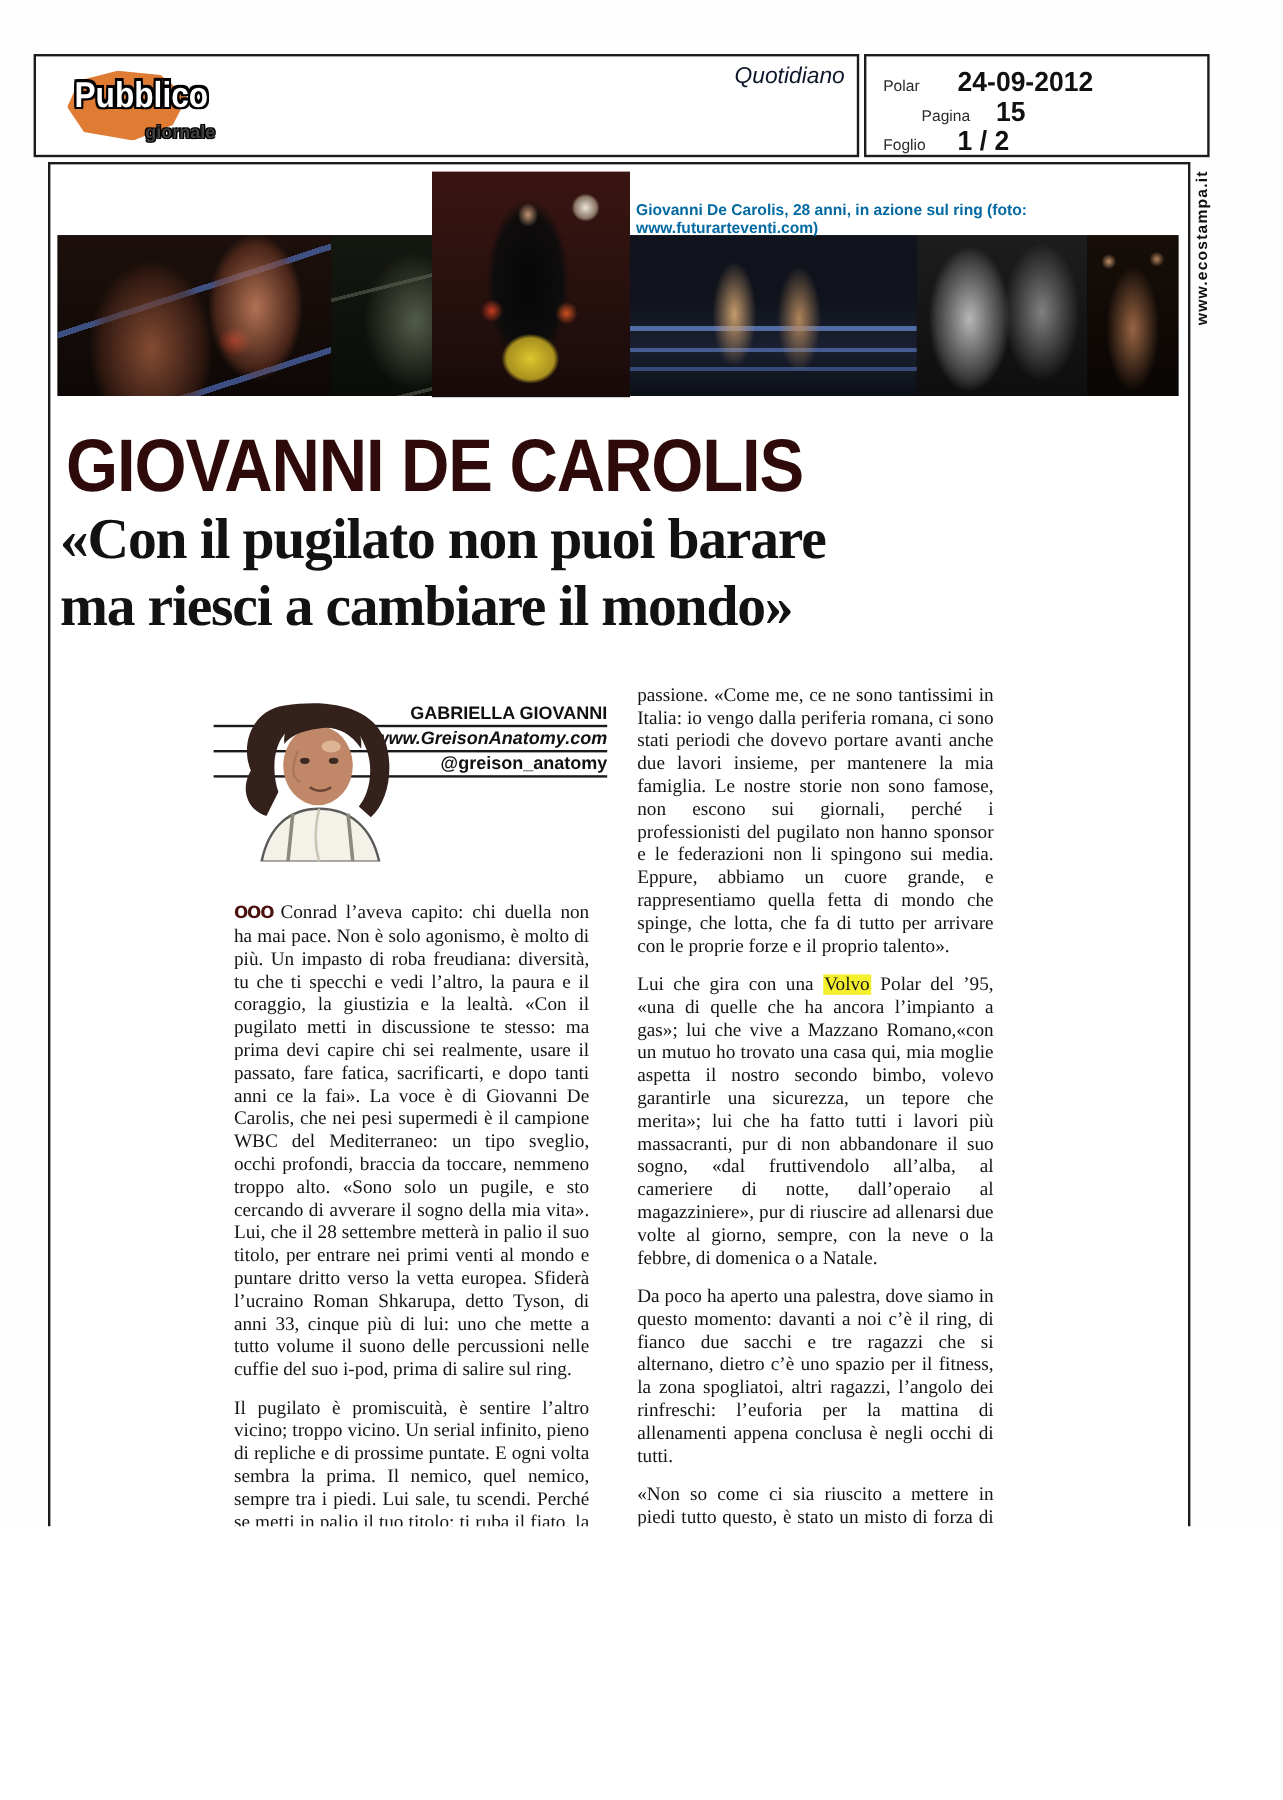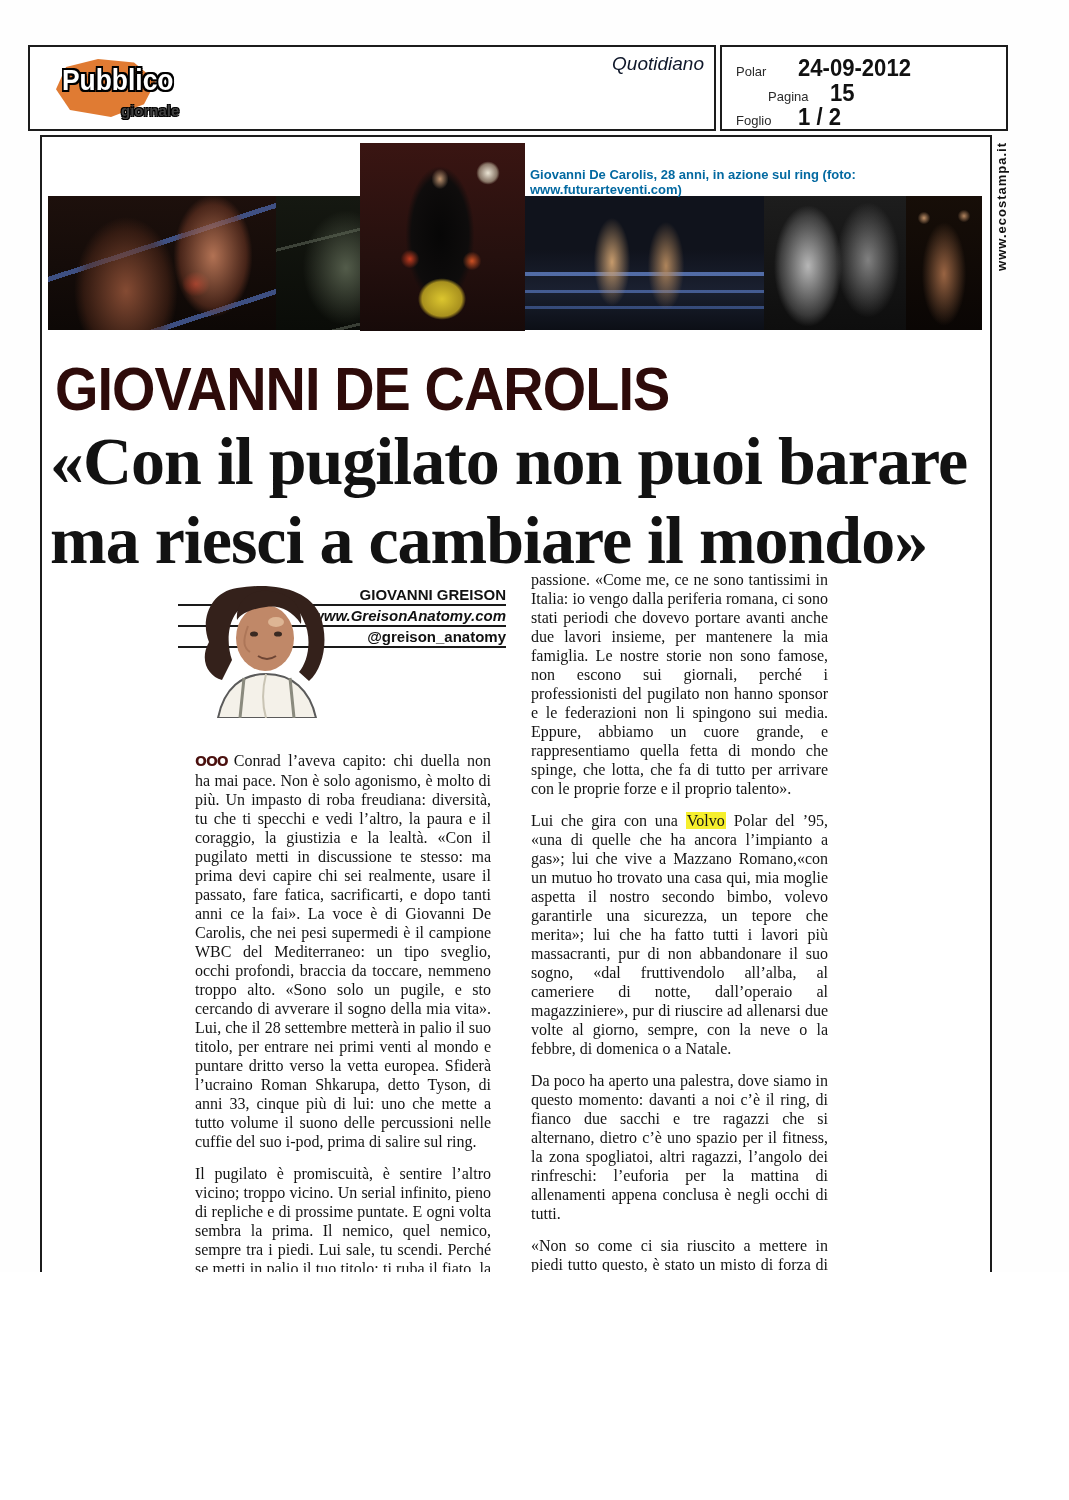--- a/index.html
+++ b/index.html
@@ -64,21 +64,21 @@
      radial-gradient(13px 13px at 112px 118px, rgba(214,84,36,.95), transparent 72%),
      radial-gradient(30px 26px at 82px 156px, #dcc62e, rgba(184,159,32,.9) 66%, transparent 80%),
      radial-gradient(42px 84px at 80px 92px, rgba(6,6,6,.98), rgba(12,12,12,.92) 68%, transparent 82%),
      linear-gradient(#3a1512,#25100e 60%,#170a09);}
   .caption{position:absolute;left:530px;top:167px;width:380px;font-size:13px;font-weight:bold;color:#0369a1;}
 
   
   .kicker{position:absolute;left:55px;top:358px;font-size:62px;font-weight:bold;color:#2e0b0a;
           letter-spacing:-1px;line-height:1;transform:scaleX(.9);transform-origin:left;white-space:nowrap;}
   .head-serif{position:absolute;left:50px;top:422px;font-family:"Liberation Serif",serif;font-weight:bold;
-              font-size:68px;line-height:1.16;color:#121212;letter-spacing:-1px;white-space:nowrap;}
+              font-size:48px;line-height:1.16;color:#121212;letter-spacing:-1px;white-space:nowrap;}
 
   
   .byline{position:absolute;left:178px;top:585px;width:328px;}
   .byline .row{height:19px;border-bottom:2px solid #1a1a1a;text-align:right;font-size:15px;font-weight:bold;
                color:#111;line-height:19px;transform-origin:right;}
   .byline .row.site{font-style:italic;}
   .portrait{position:absolute;left:182px;top:578px;width:170px;height:140px;z-index:2;}
 
   
   .col{position:absolute;width:322px;font-family:"Liberation Serif",serif;font-size:16px;line-height:19px;
@@ -139,21 +139,21 @@
   <div class="center-photo"></div>
   <div class="caption">Giovanni De Carolis, 28 anni, in azione sul ring (foto: www.futurarteventi.com)</div>
 
   <div class="kicker">GIOVANNI DE CAROLIS</div>
   <div class="head-serif">
     <div>«Con il pugilato non puoi barare</div>
     <div>ma riesci a cambiare il mondo»</div>
   </div>
 
   <div class="byline">
-    <div class="row">GIOVANNI GREISON</div>
+    <div class="row">GABRIELLA GIOVANNI</div>
     <div class="row site">www.GreisonAnatomy.com</div>
     <div class="row">@greison_anatomy</div>
   </div>
   <svg class="portrait" viewBox="0 0 170 140">
     <path d="M55 10 C28 14 18 42 27 64 C17 82 26 98 40 102 L50 82 C43 62 46 32 68 25 C94 16 114 23 121 41 C131 60 126 84 117 94 L127 103 C142 90 147 60 138 37 C127 11 92 4 55 10 Z" fill="#34211b"></path>
     <ellipse cx="83" cy="60" rx="29" ry="33" fill="#c08868"></ellipse>
     <path d="M55 42 C53 22 70 11 87 13 C108 15 121 28 119 46 C109 31 96 27 84 29 C68 31 59 36 55 42 Z" fill="#34211b"></path>
     <ellipse cx="72" cy="56" rx="4" ry="2.6" fill="#3a2a22"></ellipse>
     <ellipse cx="96" cy="56" rx="4" ry="2.6" fill="#3a2a22"></ellipse>
     <path d="M76 78 C82 82 88 82 94 78" stroke="#6d4534" stroke-width="2" fill="none"></path>

